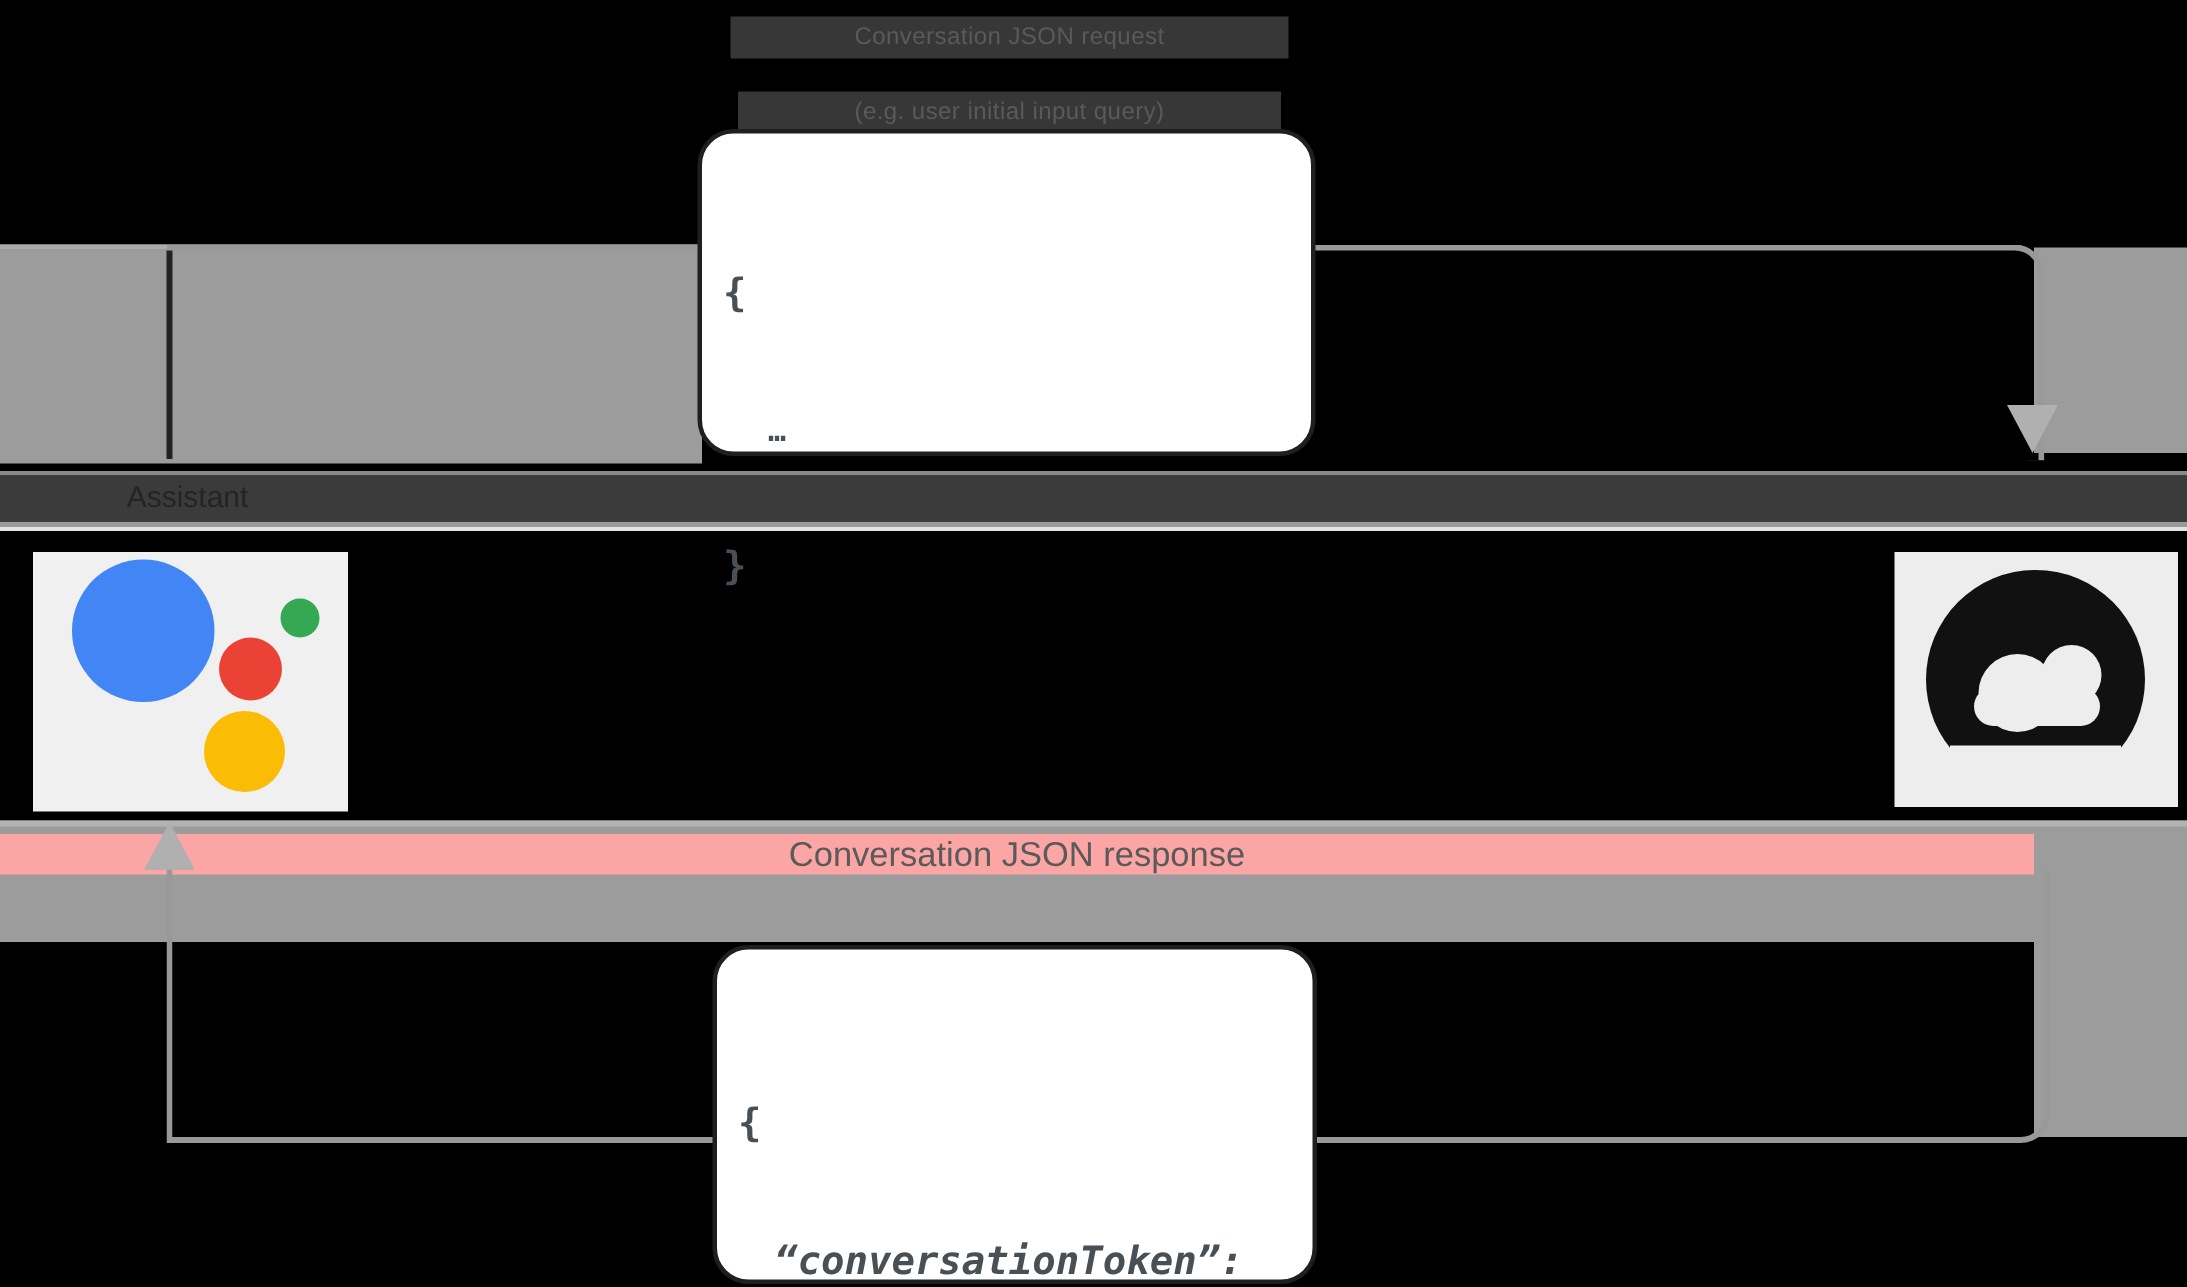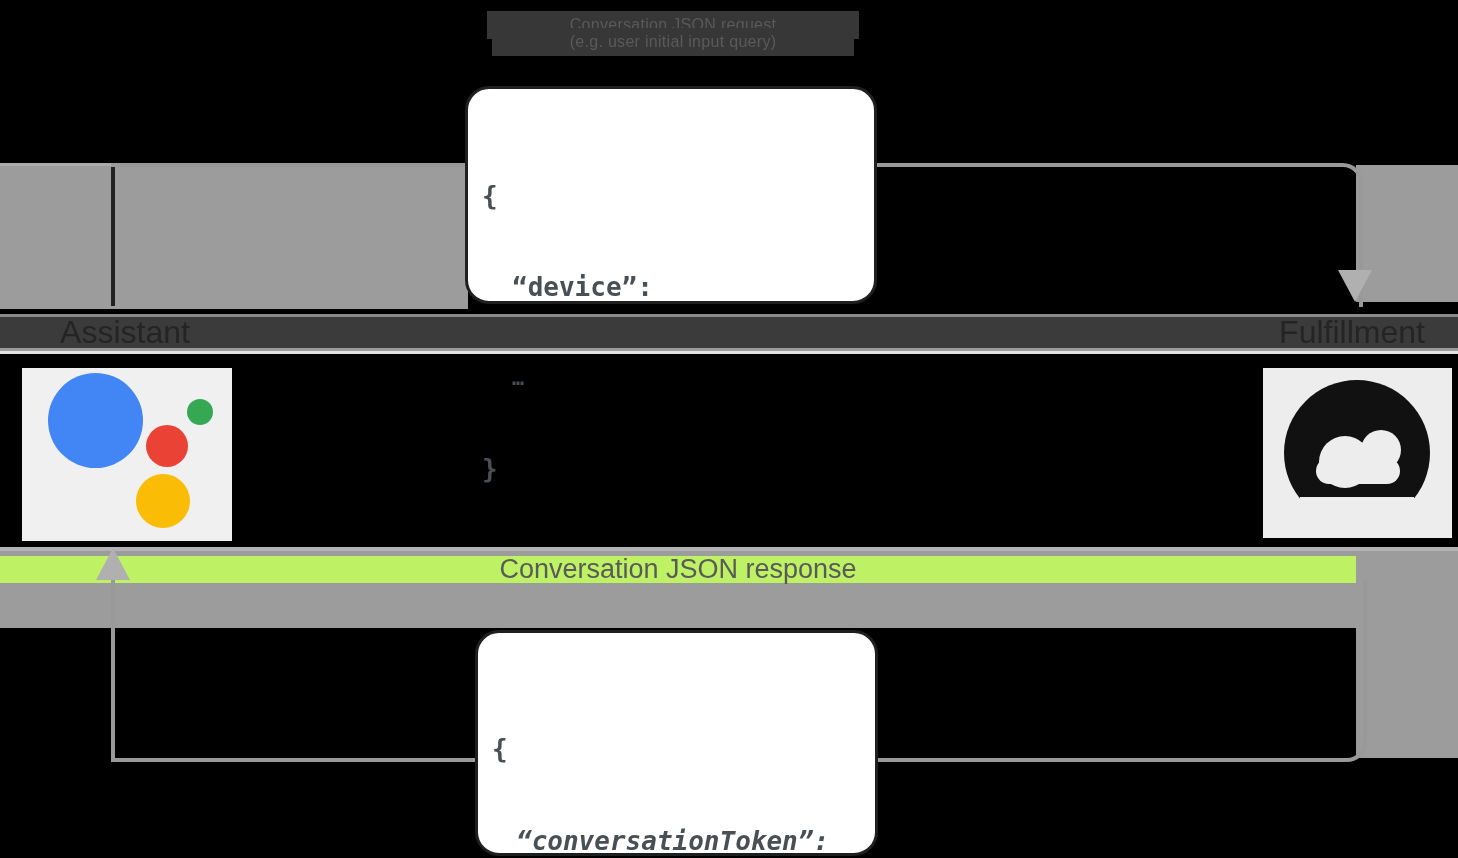--- a/index.html
+++ b/index.html
@@ -3,38 +3,38 @@
 <meta charset="utf-8">
 <style>
   html,body{margin:0;padding:0;background:#000;}
   #canvas{position:relative;width:1458px;height:858px;background:#000;overflow:hidden;
           font-family:"Liberation Sans",sans-serif;}
   .abs{position:absolute;}
 
   
   .stripe{background:#373737;color:#5a5a5a;font-size:16px;text-align:center;
           letter-spacing:.3px;}
-  .stripe2{background:#bef264;color:#5a5a5a;font-size:27px;text-align:center;}
+  .stripe2{background:#fca5a5;color:#5a5a5a;font-size:23px;text-align:center;}
 
   
   .grayblock{background:#9c9c9c;}
 
   
   .elbow-top{border-top:4px solid #999;border-right:4px solid #999;
              border-top-right-radius:20px;}
   .elbow-bottom{border-bottom:4px solid #999;border-right:4px solid #999;
                 border-left:4px solid #999;border-bottom-right-radius:20px;}
   .arrowhead-down{width:0;height:0;border-left:17px solid transparent;
                   border-right:17px solid transparent;border-top:32px solid #b0b0b0;}
   .arrowhead-up{width:0;height:0;border-left:17px solid transparent;
                 border-right:17px solid transparent;border-bottom:32px solid #b0b0b0;}
 
   
   .band{background:#3b3b3b;}
-  .nodelabel{color:#242424;font-size:32px;font-weight:500;text-align:center;
+  .nodelabel{color:#242424;font-size:20px;font-weight:500;text-align:center;
              line-height:31px;}
 
   
   .jsonbox{background:#ffffff;border:3px solid #1f1f1f;border-radius:24px;
            color:#485055;font-family:"DejaVu Sans Mono","Liberation Mono",monospace;
            font-weight:bold;font-size:26px;white-space:pre;box-sizing:border-box;}
   .jsonbox .ln{line-height:31px;padding-left:14px;}
   .jsonbox .key{padding-left:44px;}
   .jsonbox .dots{padding-left:44px;font-size:20px;line-height:31px;}
 
@@ -45,42 +45,40 @@
   
   .disc{background:#111;border-radius:50%;}
   .cloudpart{background:#ededed;position:absolute;}
 </style>
 </head>
 <body>
 
 <div id="canvas">
 
   <div class="abs stripe" style="left:487px;top:11px;width:372px;height:28px;line-height:28px;">Conversation JSON request</div>
-  <div class="abs stripe" style="left:492px;top:28px;width:362px;height:28px;line-height:28px;">(e.g. user initial input query)</div>
+  <div class="abs stripe" style="left:492px;top:61px;width:362px;height:28px;line-height:28px;">(e.g. user initial input query)</div>
 
   <div class="abs grayblock" style="left:0;top:163px;width:468px;height:143px;border-top:3px solid #ababab;"></div>
   <div class="abs grayblock" style="left:1356px;top:165px;width:102px;height:137px;"></div>
 
   <div class="abs elbow-top" style="left:111px;top:163px;width:1248px;height:140px;"></div>
   <div class="abs" style="left:111px;top:167px;width:4px;height:139px;background:#222;"></div>
   <div class="abs arrowhead-down" style="left:1338px;top:270px;"></div>
 
   <div class="abs jsonbox" style="left:465px;top:86px;width:412px;height:218px;padding-top:32px;">
     <div class="ln">{</div>
-    <div class="ln key">“device”:</div>
     <div class="dots">…</div>
     <div class="ln">}</div>
   </div>
 
   <div class="abs" style="left:0;top:314px;width:1458px;height:3px;background:#8a8a8a;"></div>
   <div class="abs band" style="left:0;top:317px;width:1458px;height:31px;"></div>
   <div class="abs" style="left:0;top:348px;width:1458px;height:3px;background:#9a9a9a;"></div>
   <div class="abs" style="left:0;top:351px;width:1458px;height:3px;background:#e3e3e3;"></div>
   <div class="abs nodelabel" style="left:40px;top:317px;width:170px;">Assistant</div>
-  <div class="abs nodelabel" style="left:1267px;top:317px;width:170px;">Fulfillment</div>
 
   <div class="abs card" style="left:22px;top:368px;width:210px;height:173px;">
     <div class="abs" style="left:0;top:0;width:210px;height:173px;">
       <div class="abs circ" style="left:26px;top:5px;width:95px;height:95px;background:#4285f4;"></div>
       <div class="abs circ" style="left:165px;top:31px;width:26px;height:26px;background:#34a853;"></div>
       <div class="abs circ" style="left:124px;top:57px;width:42px;height:42px;background:#ea4335;"></div>
       <div class="abs circ" style="left:114px;top:106px;width:54px;height:54px;background:#fbbc05;"></div>
     </div>
   </div>
 

